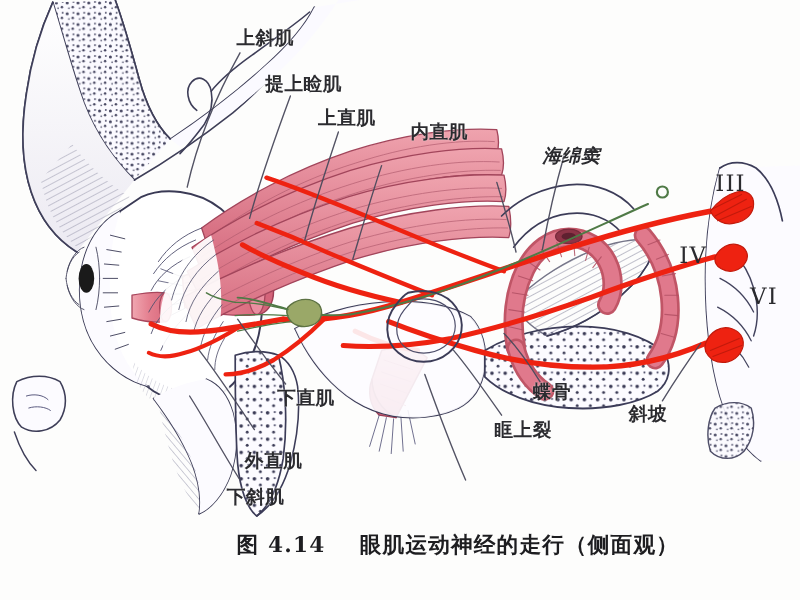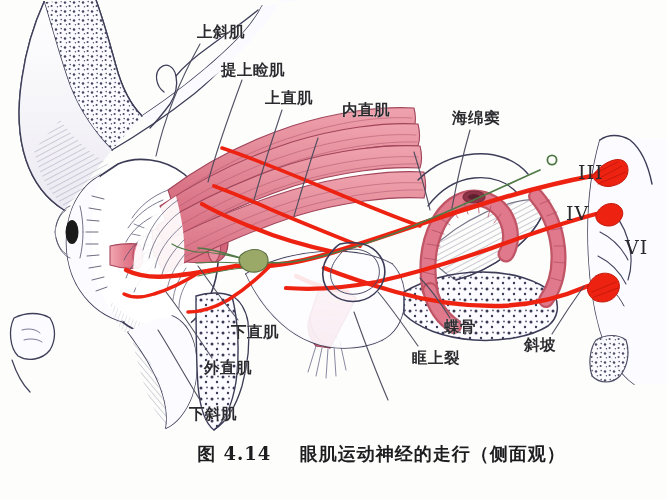--- a/index.html
+++ b/index.html
@@ -433,36 +433,36 @@
 
   <div class="lbl" style="left:197px;top:22px;">上斜肌</div>
 
   <div class="lbl" style="left:221px;top:60px;font-family:Liberation Serif, serif;">提上睑肌</div>
 
   <div class="lbl" style="left:265px;top:88px;">上直肌</div>
 
   <div class="lbl" style="left:300px;top:100px;margin-left:42px;">内直肌</div>
 
 
-  <div class="lbl" style="left:452px;top:108px;">海绵窦</div>
+  <div class="lbl" style="left:452px;top:120px;font-style:italic;">海绵窦</div>
 
   <div class="lbl" style="left:231px;top:322px;">下直肌</div>
 
-  <div class="lbl" style="left:204px;top:358px;">外直肌</div>
+  <div class="lbl" style="left:204px;top:374px;">外直肌</div>
 
   <div class="lbl" style="left:189px;top:404px;">下斜肌</div>
 
   <div class="lbl" style="left:444px;top:317px;">蝶骨</div>
 
   <div class="lbl" style="left:412px;top:348px;">眶上裂</div>
 
 
   <div class="lbl" style="left:524px;top:335px;">斜坡</div>
 
-  <div class="roman" style="left:578px;top:142px;margin-top:19px;">III</div>
+  <div class="roman" style="left:596px;top:142px;">III</div>
 
   <div class="roman" style="left:566px;top:202px;">IV</div>
 
   <div class="roman" style="left:625px;top:236px;">VI</div>
 
   <div id="caption">
     <span class="cap-num">图 4.14</span>
     <span style="display:inline-block;width:14px;"></span>
     <span>眼肌运动神经的走行（侧面观）</span>
   </div>

